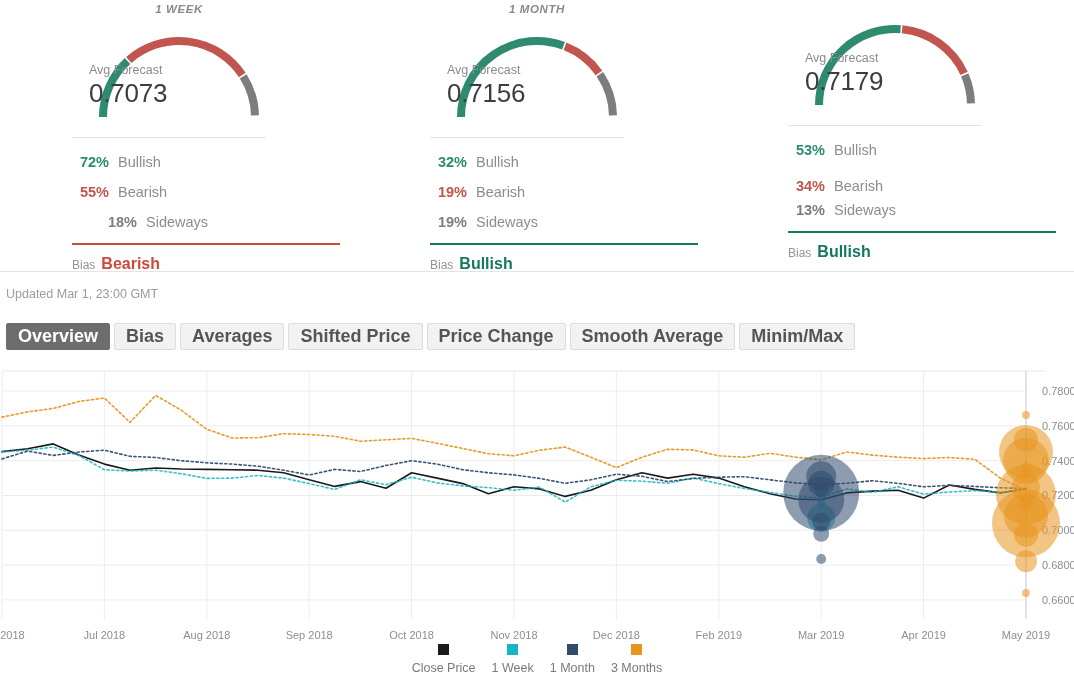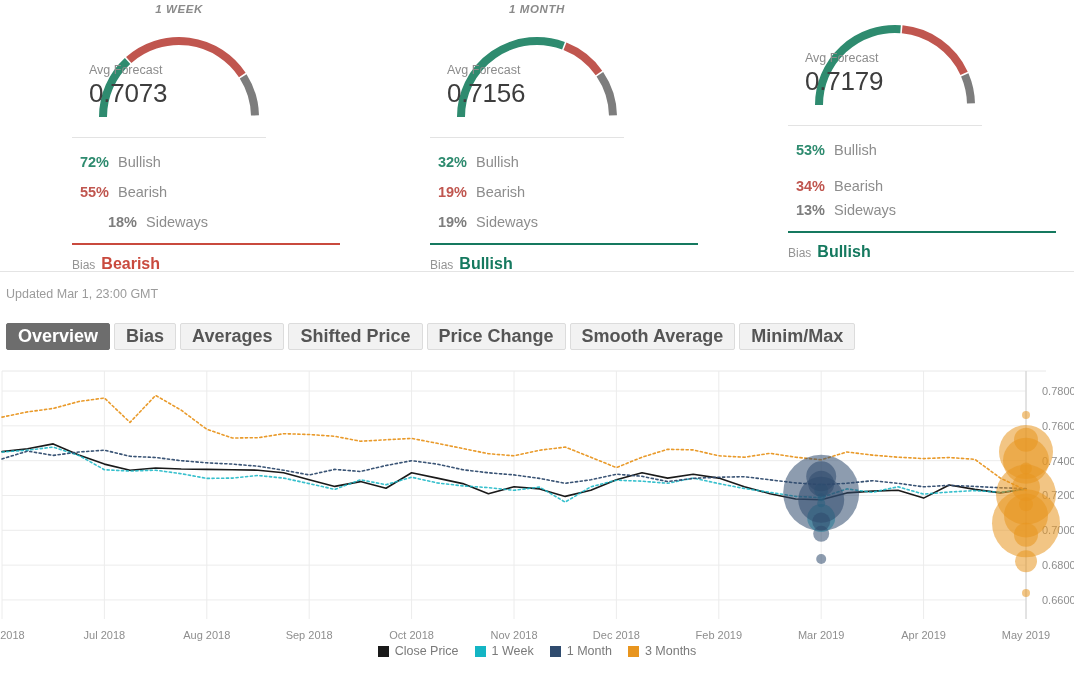--- a/index.html
+++ b/index.html
@@ -137,21 +137,21 @@
     font-size: 11px;
     fill: #8e8e8e;
   }
   .legend {
     display: flex;
     justify-content: center;
     align-items: center;
     gap: 16px;
     margin-top: -4px;
   }
-  .legend-item { display: flex; align-items: center; gap: 6px; }
+  .legend-item { display: flex; align-items: center; gap: 6px; flex-direction: column; }
   .legend-swatch { width: 11px; height: 11px; display: block; }
   .legend-text { font-size: 12.5px; color: #7a7a7a; }
 </style>
 </head>
 <body>
 
 <div id="root">
 
   <div class="panels" id="panels">
       <div class="panel">

